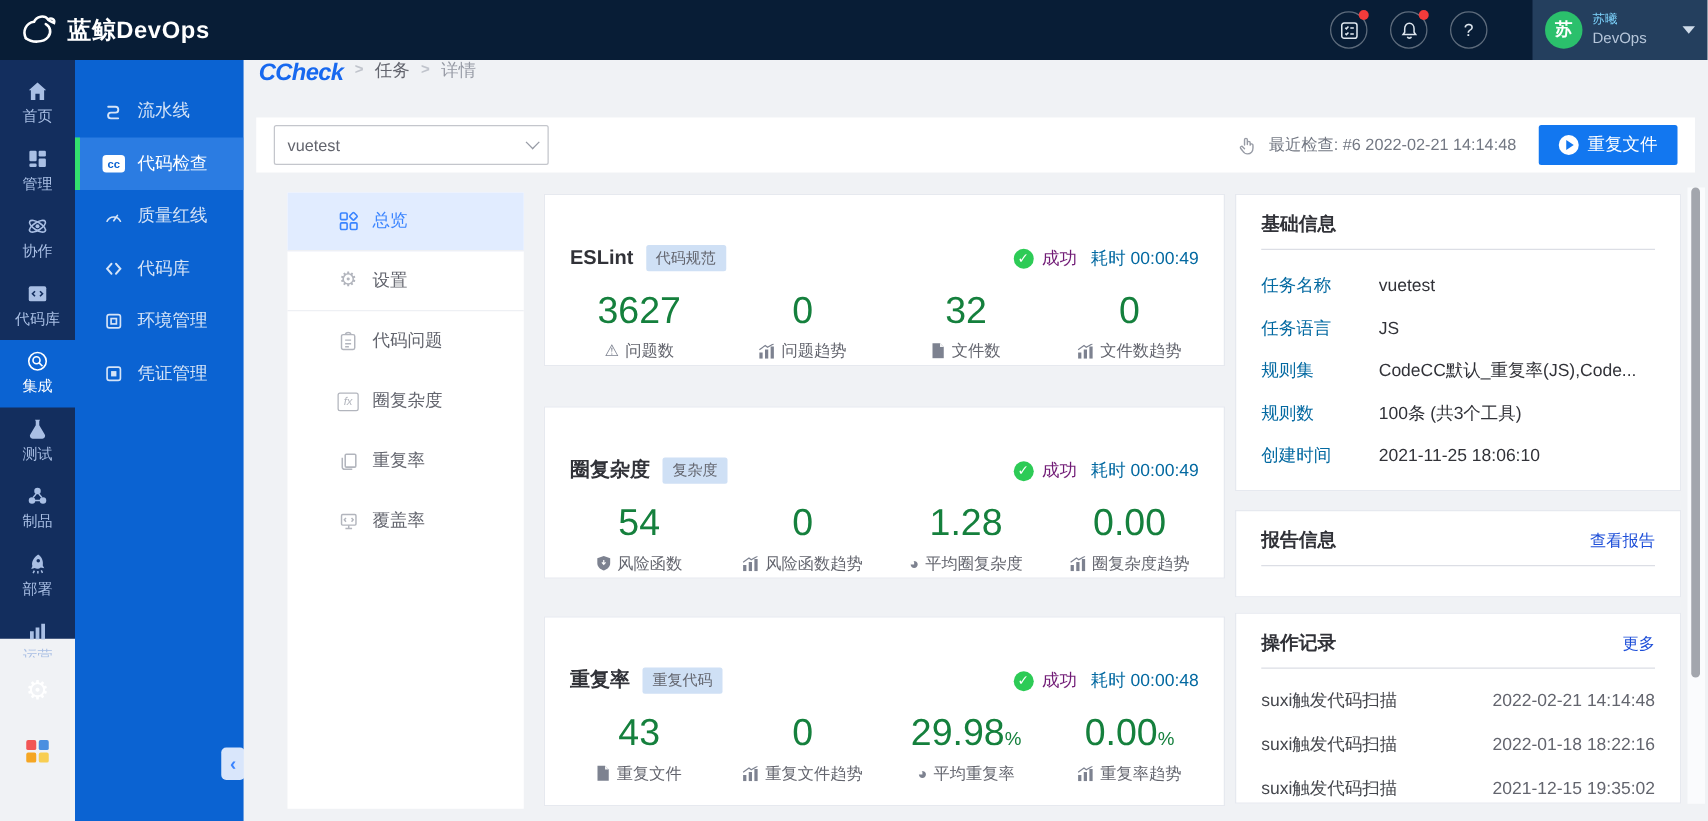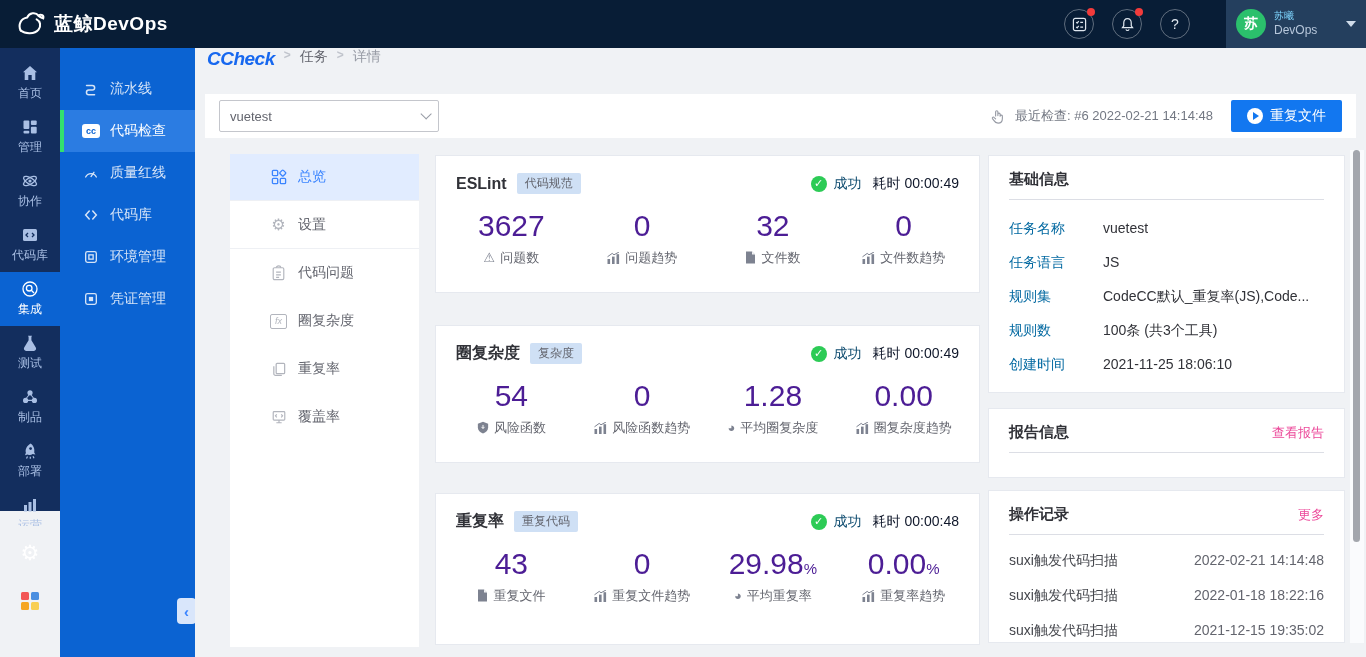--- a/index.html
+++ b/index.html
@@ -78,41 +78,41 @@
   .m-item { height:48px; display:flex; align-items:center; gap:11px; padding-left:40px; color:#63656e; font-size:14px; cursor:pointer; }
   .m-item.active { background:#e1ecff; color:#3a84ff; height:47px; }
   .m-item.divider { border-bottom:1px solid #eef0f4; }
   .m-ic { display:flex; width:17px; justify-content:center; color:#b2b5bd; font-size:16px; line-height:1; }
   .m-item.active .m-ic { color:#3a84ff; }
   .fx-box { width:17px; height:15px; border:1px solid currentColor; border-radius:2px; font-size:9px; font-style:italic;
     display:flex; align-items:center; justify-content:center; }
 
   
   .card { position:absolute; left:240px; width:545px; background:#fff; border:1px solid #e6e9ef; }
-  .card-head { display:flex; align-items:center; padding:17px 20px 0; }
+  .card-head { display:flex; align-items:center; padding:17px 20px 0;margin-top:23px; }
   .card-title { font-size:16px; font-weight:bold; color:#313238; }
   .tag { margin-left:10px; background:#cfe0f5; color:#63656e; font-size:12px; padding:2px 8px; border-radius:2px; }
   .card-status { margin-left:auto; display:flex; align-items:center; gap:7px; font-size:14px; }
   .check-circle { width:16px; height:16px; border-radius:50%; background:#2dcb56; color:#fff; font-size:11px;
     display:flex; align-items:center; justify-content:center; }
-  .status-ok { color:#0c4a6e; }
-  .duration { color:#0f172a; margin-left:4px; }
+  .status-ok { color:#701a75; }
+  .duration { color:#0369a1; margin-left:4px; }
   .stats { display:flex; margin-top:15px; padding:0 10px; }
   .stat { flex:1; text-align:center; }
-  .stat-value { font-size:30px; color:#4c1d95; line-height:1.15; }
+  .stat-value { font-size:30px; color:#15803d; line-height:1.15; }
   .stat-suffix { font-size:15px; }
   .stat-label { margin-top:5px; font-size:13px; color:#63656e; display:flex; align-items:center; justify-content:center; gap:5px; }
   .stat-ic { color:#7d8290; font-size:13px; display:inline-flex; line-height:1; }
 
   
   .rpanel { position:absolute; left:793px; width:357px; background:#fff; border:1px solid #e6e9ef; }
   .rp-head { margin:14px 20px 0; padding-bottom:10px; border-bottom:1px solid #dcdee5;
     display:flex; align-items:center; justify-content:space-between; }
   .rp-title { font-size:15px; font-weight:bold; color:#313238; }
-  .rp-link { font-size:13px; color:#ec4899; cursor:pointer; }
+  .rp-link { font-size:13px; color:#1d4ed8; cursor:pointer; }
   .info-rows { padding:4px 20px 0; }
   .info-row { display:flex; margin-top:14px; font-size:14px; line-height:20px; }
   .info-label { width:80px; color:#0369a1; flex-shrink:0; }
   .info-value { margin-left:14px; color:#313238; white-space:nowrap; overflow:hidden; }
   .op-row { display:flex; justify-content:space-between; margin-top:17px; padding:0 20px; font-size:14px; }
   .op-action { color:#45474d; }
   .op-time { color:#63656e; }
 
   
   .scroll-track { position:absolute; right:2px; top:102px; width:14px; height:493px; background:#fafbfd; }

